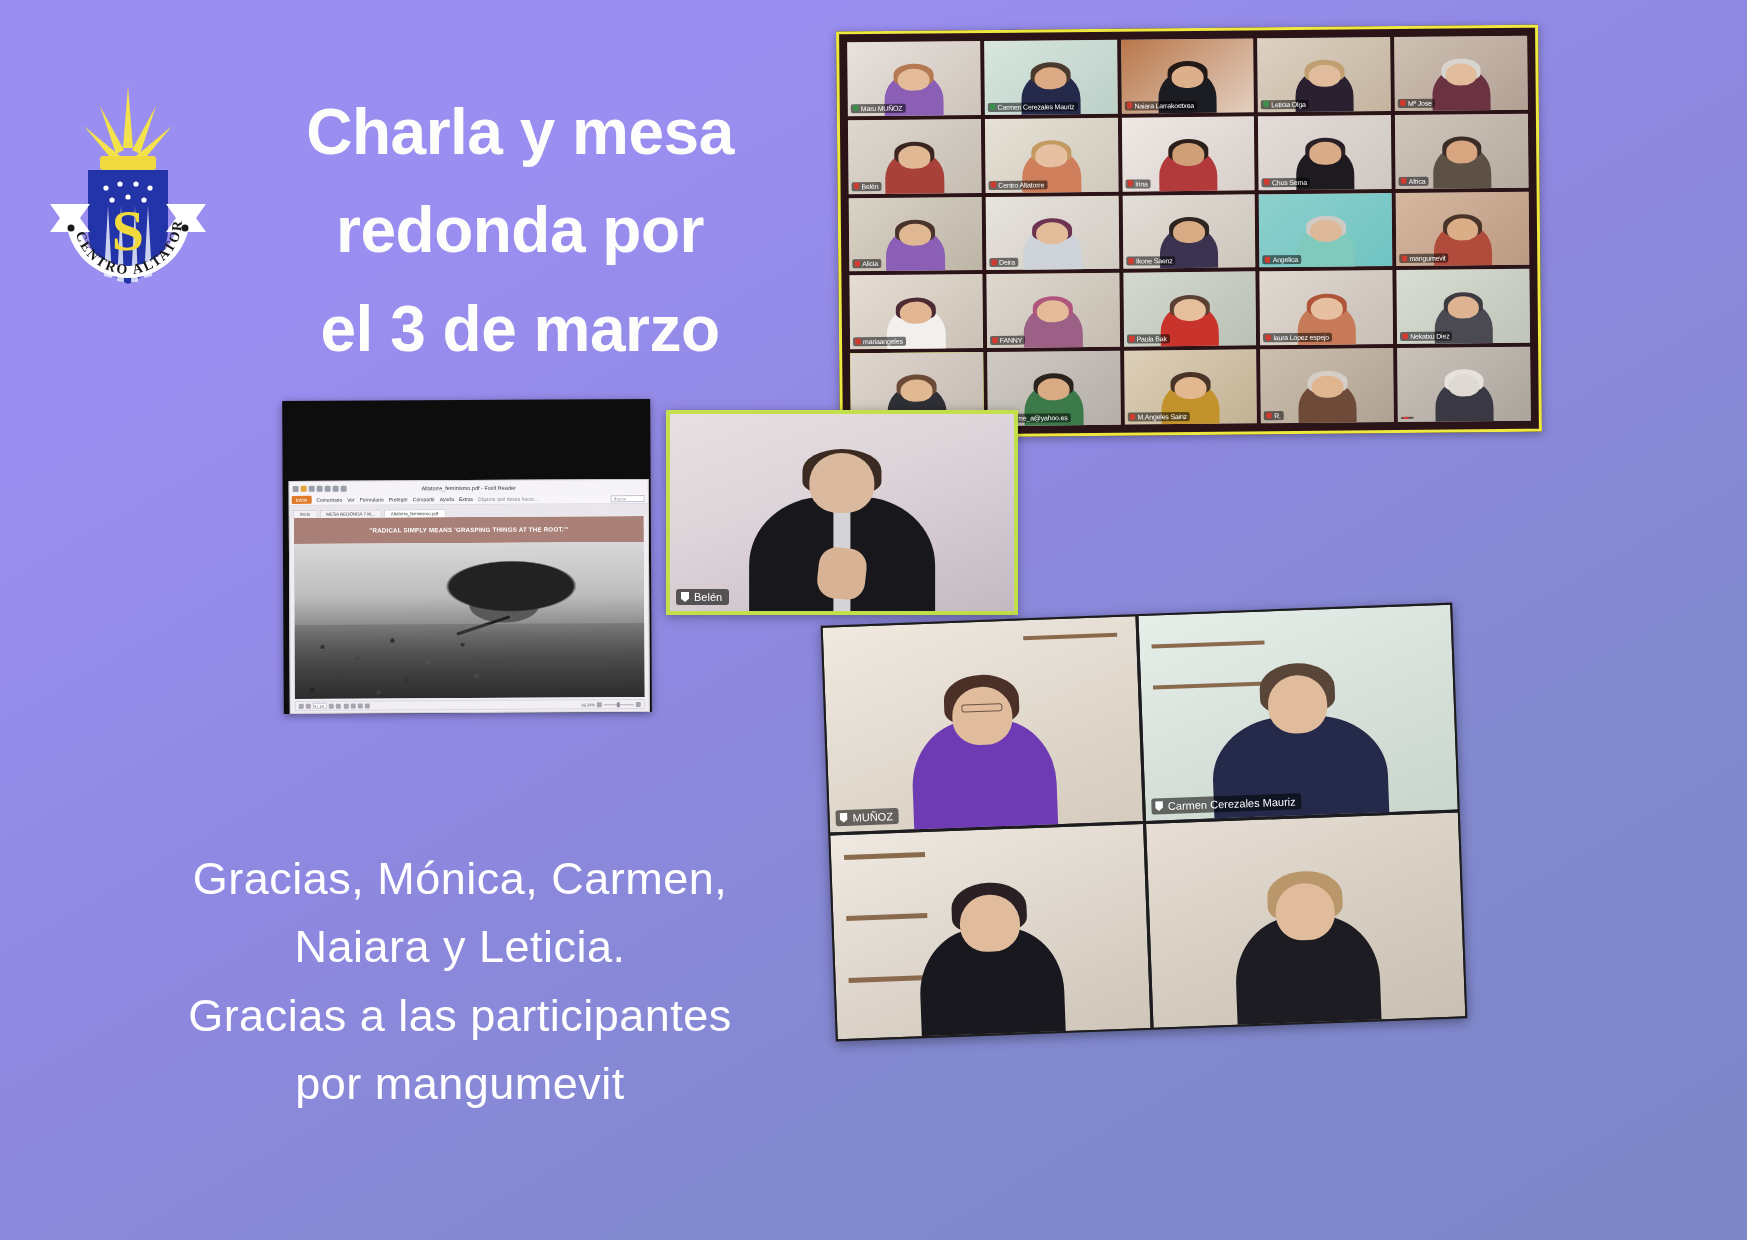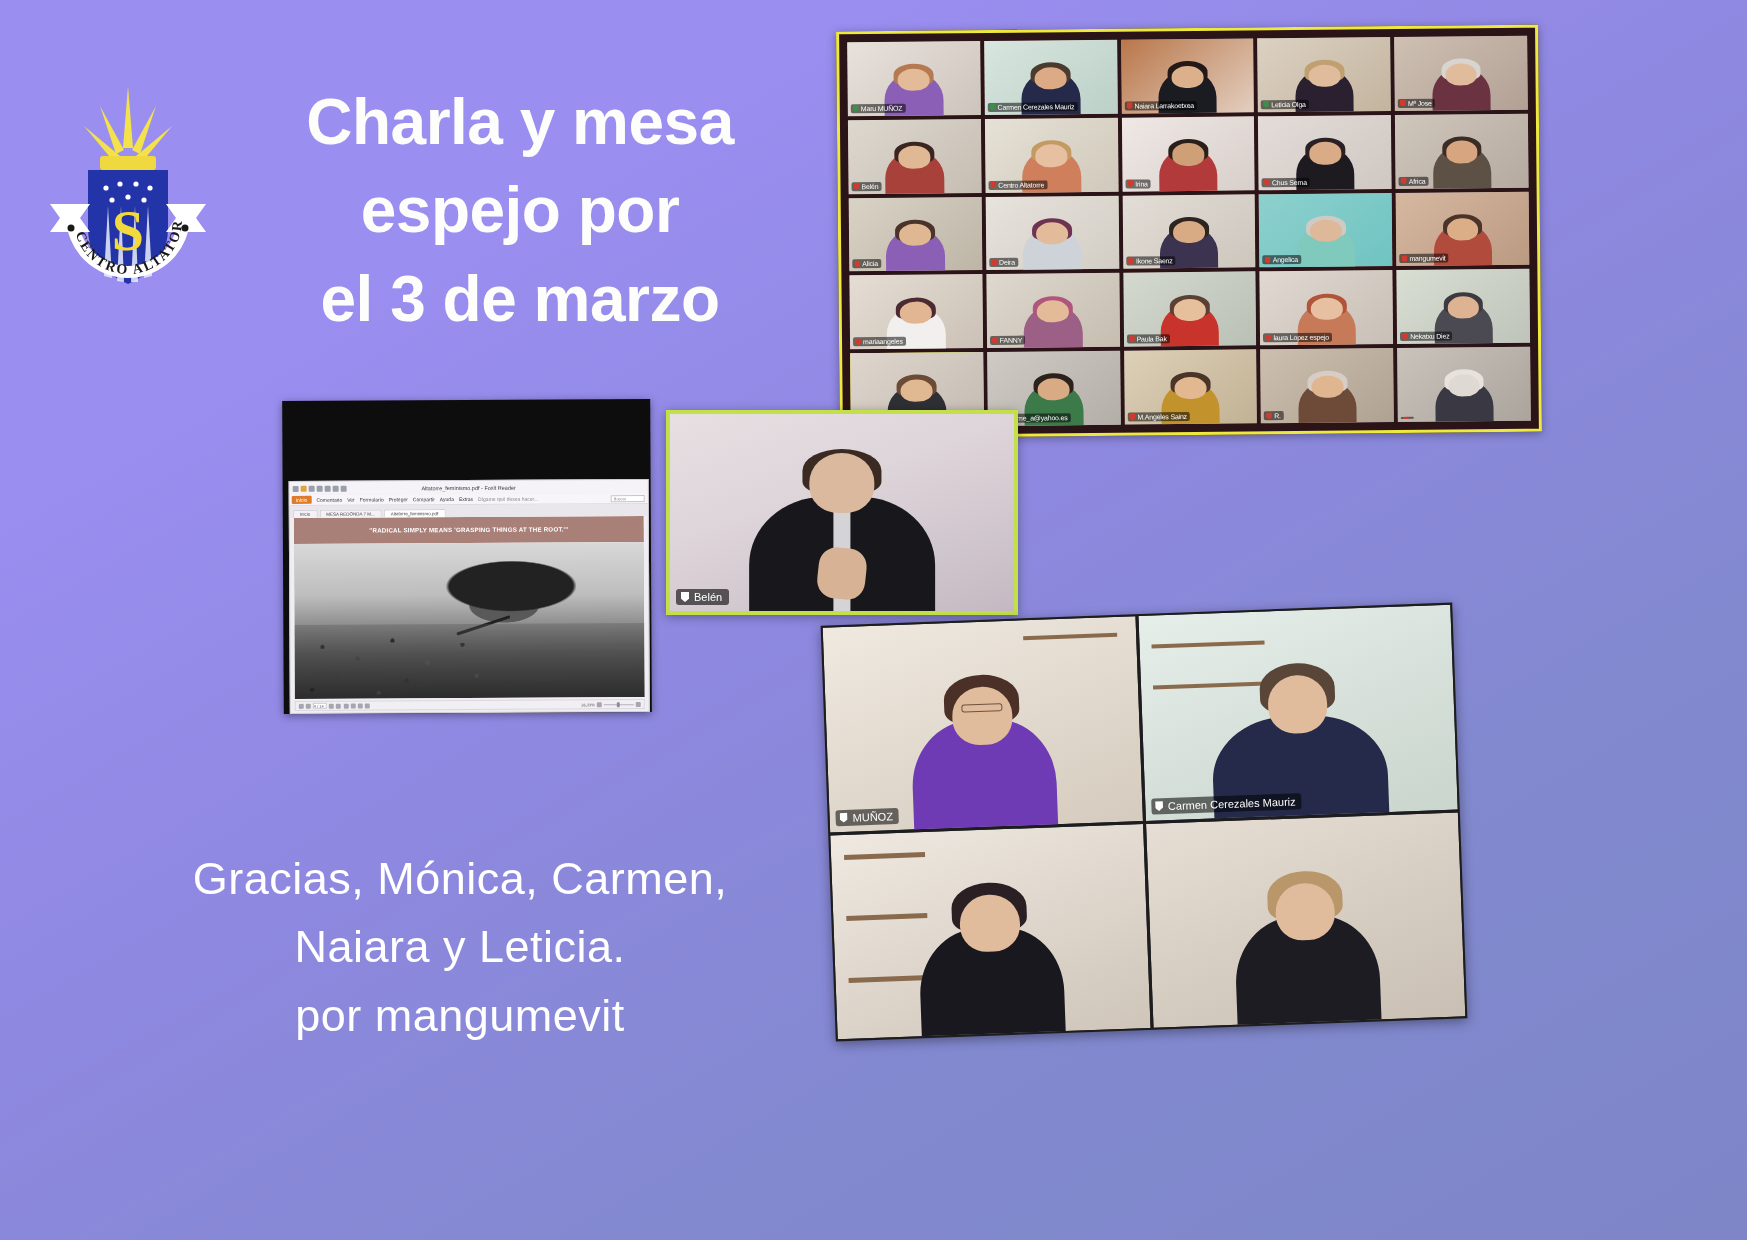--- a/index.html
+++ b/index.html
@@ -14,21 +14,21 @@
   
   .logo-wrap { position:absolute; left:38px; top:78px; width:180px; height:240px; }
   .logo-wrap svg { width:100%; height:100%; display:block; }
 
   
   .title {
     position:absolute; left:240px; top:78px; width:560px;
     color:#fdfdfb; font-weight:bold; font-size:64px; line-height:1.38;
     text-align:center; letter-spacing:-0.5px;
   }
-  .title-line { display:block; white-space:nowrap; }
+  .title-line { display:block; white-space:nowrap;margin-top:10px; }
 
   
   .date {
     position:absolute; left:1130px; top:505px; width:420px;
     text-align:right; color:#ffffff; font-weight:bold; font-size:44px;
     letter-spacing:4px; text-shadow:2px 2px 3px rgba(40,40,80,.45);
   }
 
   
   .thanks {
@@ -265,21 +265,21 @@
           <textPath href="#arcpath" startOffset="8%">CENTRO ALTATORRE</textPath>
         </text>
         <circle cx="33" cy="150" r="3.5" fill="#1a1a1a"></circle>
         <circle cx="147" cy="150" r="3.5" fill="#1a1a1a"></circle>
       </g>
     </svg>
   </div>
 
   <div class="title">
     <span class="title-line">Charla y mesa</span>
-    <span class="title-line">espejo por</span>
+    <span class="title-line">redonda por</span>
     <span class="title-line">el 3 de marzo</span>
   </div>
 
   <div class="zoomgrid">
     <div class="zg-inner">
 
       <div class="tile">
         <div class="bg" style="background:linear-gradient(140deg,#e8e2dc,#cdc4bc)"></div>
         <div class="person" style="background:#8b5fb5"></div>
         <div class="hair" style="background:#b57a52"></div>
@@ -570,16 +570,17 @@
         <div class="qhair" style="background:#b9976a"></div>
         <div class="qhead"></div>
 
       </div>
     </div>
   </div>
 
   <div class="thanks">
     <span>Gracias, Mónica, Carmen,</span>
     <span>Naiara y Leticia.</span>
+    <span>Gracias a las participantes</span>
     <span>por mangumevit</span>
   </div>
 
 </div>
 
 </body></html>

